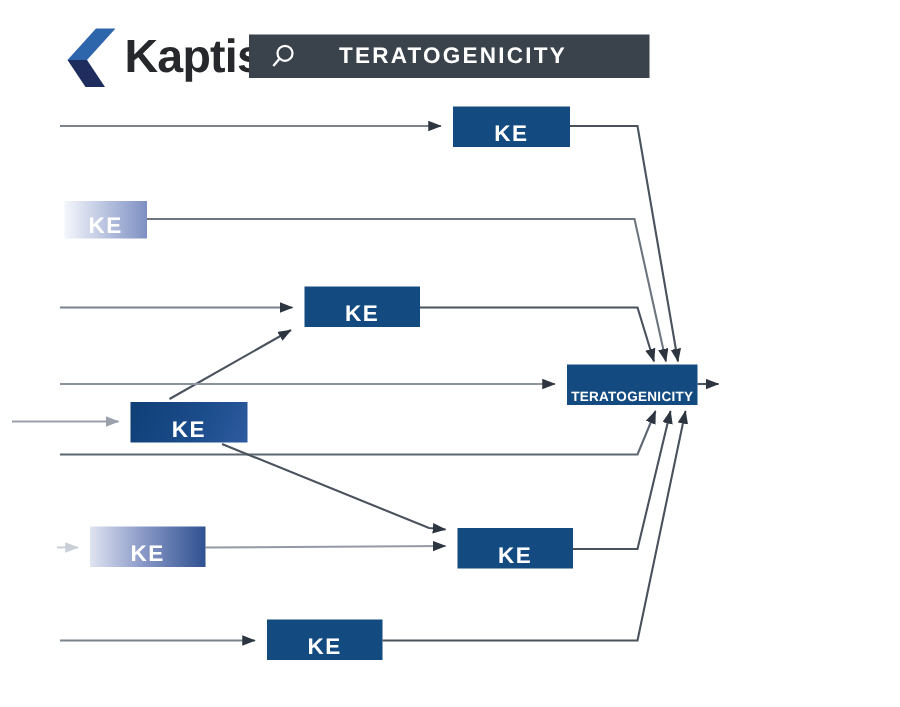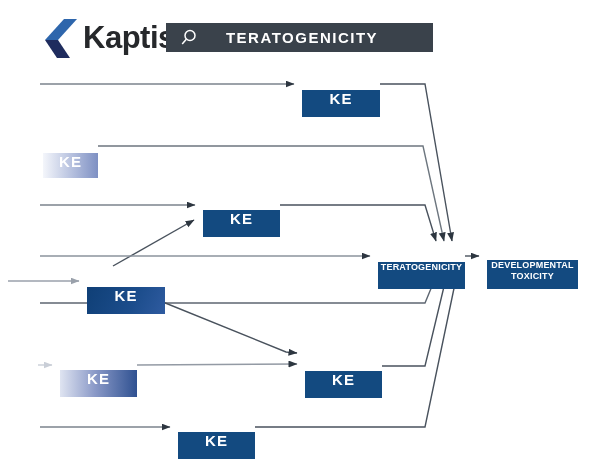--- a/index.html
+++ b/index.html
@@ -15,22 +15,22 @@
     display:flex;align-items:center;
   }
   .searchbar .mag{margin-left:14px;flex:0 0 auto;}
   .search-text{
     flex:1;text-align:center;color:#ffffff;font-weight:700;font-size:15px;letter-spacing:1.5px;
     padding-right:26px;
   }
   
   .wires{position:absolute;left:0;top:0;pointer-events:none;}
   .node{
-    position:absolute;display:flex;align-items:flex-start;justify-content:center;
-    color:#ffffff;font-weight:700;cursor:pointer;box-sizing:border-box;text-align:center;margin-top:19px;
+    position:absolute;display:flex;align-items:flex-end;justify-content:center;
+    color:#ffffff;font-weight:700;cursor:pointer;box-sizing:border-box;text-align:center;
   }
   .ke{font-size:15px;letter-spacing:1px;}
   .ke-solid{background:#134a80;}
   .ke-grad{background:linear-gradient(115deg,#0f3f76 0%,#1c4d8c 60%,#2f5ba0 100%);}
   .ke-faded-right{background:linear-gradient(90deg,#f4f6fb 0%,#b3bedd 55%,#7e90c3 100%);}
   .ke-faded-left{background:linear-gradient(90deg,#dfe4f1 0%,#8b9ac8 45%,#2f5191 100%);}
   .outcome{background:#134a80;font-size:9px;letter-spacing:0.2px;line-height:1.2;}
   .outcome .lines span{display:block;}
 </style>
 </head>
@@ -111,20 +111,14 @@
   </div>
 
   <div class="node ke ke-solid" style="left:178px;top:413px;width:77px;height:27px;">
     <span>KE</span>
   </div>
 
   <div class="node outcome" style="left:378px;top:243px;width:87px;height:27px;">
     <span>TERATOGENICITY</span>
   </div>
 
-  <div class="node outcome" style="left:487px;top:241px;width:91px;height:29px;">
-    <span class="lines">
-      <span>DEVELOPMENTAL</span>
-      <span>TOXICITY</span>
-    </span>
-  </div>
 
 </div>
 
 </body></html>

